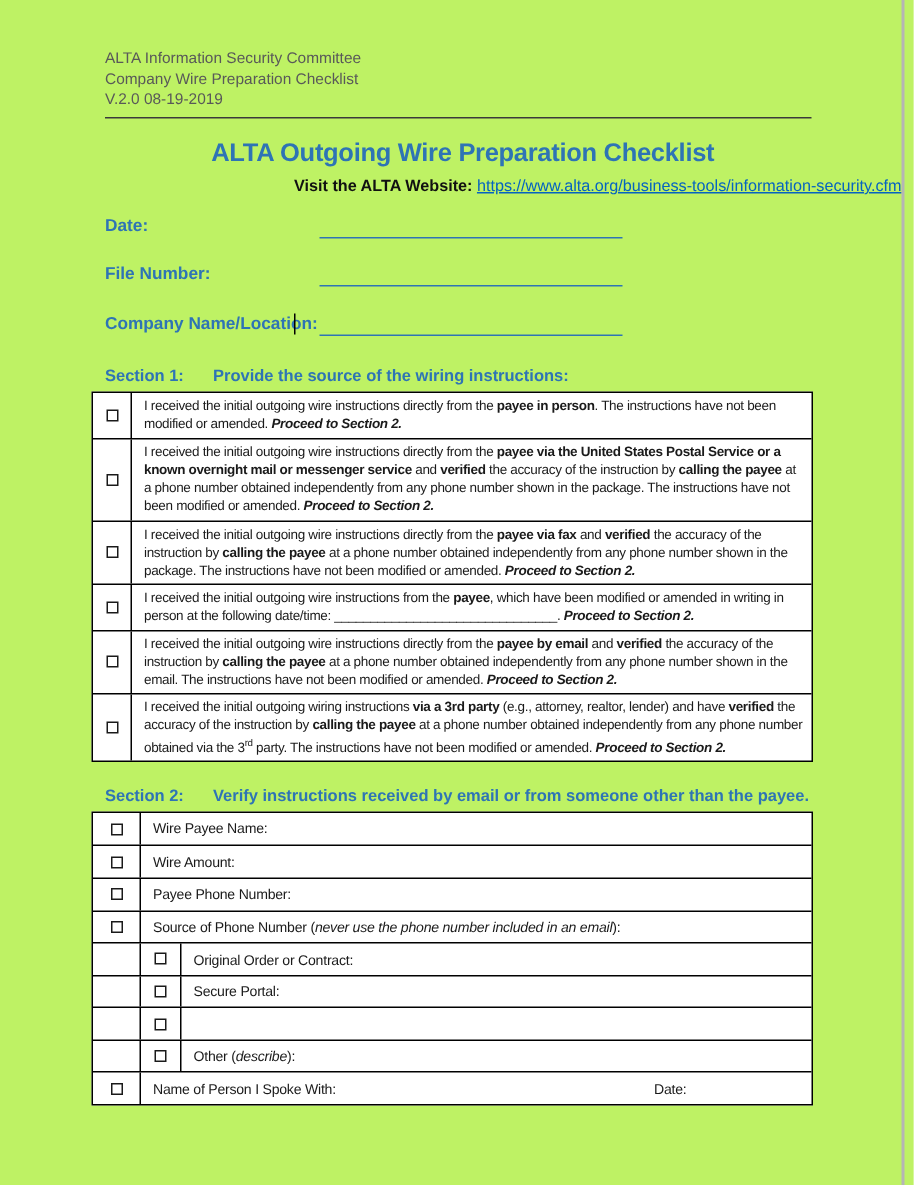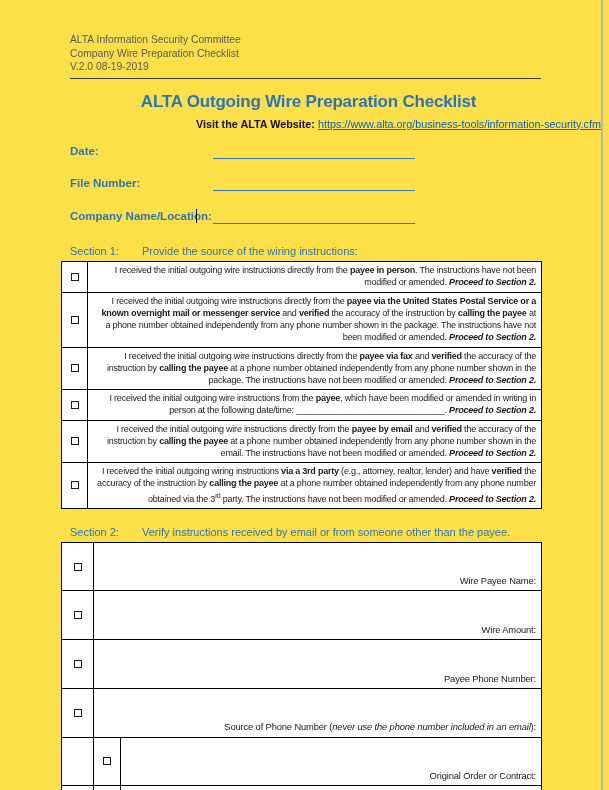--- a/index.html
+++ b/index.html
@@ -1,51 +1,51 @@
 <!DOCTYPE html>
 <html><head>
 <meta charset="utf-8">
 <style>
   * { margin:0; padding:0; box-sizing:border-box; }
   html,body { width:609px; height:790px; background:#ffffff; }
   body { font-family:"Liberation Sans", sans-serif; color:#1a1a1a; position:relative; overflow:hidden; }
-  .page { position:absolute; inset:0; background:#fde047; }
+  .page { position:absolute; inset:0; background:#bef264; }
   .page-edge { position:absolute; top:0; bottom:0; left:601px; width:2px; background:#b5b5b5; }
 
   .doc-header { margin:33px 0 0 70px; font-size:10.3px; line-height:13.6px; color:#595959; }
   .header-rule { border:none; border-top:1.5px solid #3a3a3a; width:471px; margin:4px 0 0 70px; }
 
   .title { font-size:17px; font-weight:bold; color:#2E74B5; text-align:center; margin:13px 8px 0 16px; letter-spacing:-0.2px; }
   .website-line { text-align:right; margin:6px 8px 0 0; font-size:10.8px; }
   .web-label { font-weight:bold; color:#111; }
   .web-link { color:#0563C1; text-decoration:underline; cursor:pointer; }
 
   .fields { margin:15px 0 0 70px; }
   .field-row { height:32.5px; position:relative; }
   .field-label { display:inline-block; width:143px; font-size:11.5px; font-weight:bold; color:#2E74B5; vertical-align:top; }
   .field-line { display:inline-block; width:202px; height:14px; border-bottom:1.6px solid #2E74B5; vertical-align:top; }
   .text-cursor { position:absolute; left:126px; top:-1px; width:1.4px; height:14px; background:#000; }
 
-  .section-heading { margin:3px 0 4px 70px; font-size:11px; font-weight:normal; color:#2E74B5; }
+  .section-heading { margin:3px 0 4px 70px; font-size:11px; font-weight:bold; color:#2E74B5; }
   .section-heading.s2 { margin-top:17px; margin-bottom:4px; }
   .sec-label { display:inline-block; width:72px; }
 
   .table { margin-left:61px; width:481px; border:1px solid #000; background:#fff; }
   .t-row { display:flex; align-items:stretch; }
   .t-row + .t-row { border-top:1px solid #000; }
   .cb-cell { width:26px; border-right:1px solid #000; display:flex; align-items:center; justify-content:center; flex-shrink:0; }
   .checkbox { width:8px; height:8px; border:1.1px solid #1a1a1a; background:#fff; display:block; cursor:pointer; }
-  .text-cell { flex:1; font-size:9px; letter-spacing:-0.22px; line-height:12.2px; padding:2px 5px 3px 8px;text-align:right; }
+  .text-cell { flex:1; font-size:9px; letter-spacing:-0.22px; line-height:12.2px; padding:2px 5px 3px 8px; }
   .b { font-weight:bold; }
   .i { font-style:italic; }
   sup { font-size:6.5px; }
 
   .t2 .cb-cell, .cb-cell.t2 { width:32px; }
   .t2-row { min-height:21.6px; }
-  .t2-text { position:relative; padding-top:4.5px; font-size:9.4px; letter-spacing:-0.15px;margin-top:28px; }
+  .t2-text { position:relative; padding-top:4.5px; font-size:9.4px; letter-spacing:-0.15px; }
   .spacer-cell { width:32px; border-right:1px solid #000; flex-shrink:0; }
   .cb-cell.sub { width:27px; }
   .right-label { position:absolute; left:342px; top:4.5px; }
 </style>
 </head>
 <body>
 
 <div class="page">
 
   <div class="doc-header">

